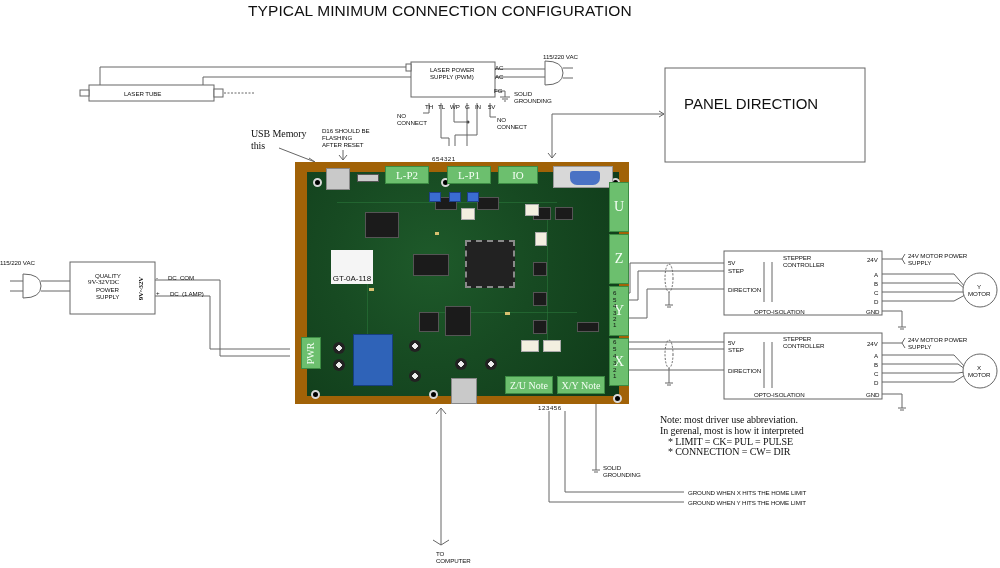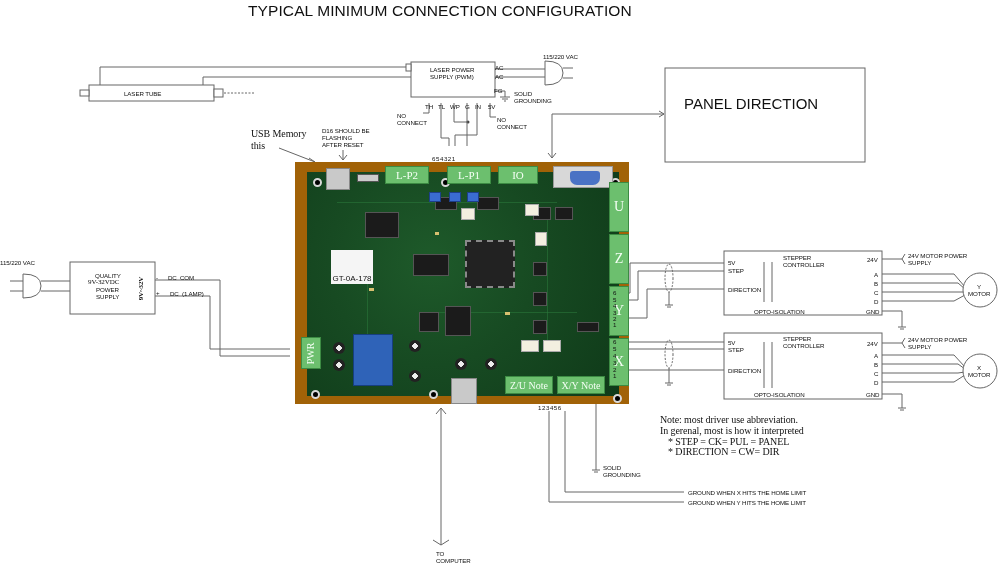--- a/index.html
+++ b/index.html
@@ -262,21 +262,21 @@
   <div class="chip" style="left:238px;top:158px;width:14px;height:14px;"></div>
   <div class="chip" style="left:282px;top:160px;width:22px;height:10px;"></div>
   <div class="pot" style="left:134px;top:30px;width:10px;height:8px;"></div>
   <div class="pot" style="left:154px;top:30px;width:10px;height:8px;"></div>
   <div class="pot" style="left:172px;top:30px;width:10px;height:8px;"></div>
   <div class="opto" style="left:166px;top:46px;width:12px;height:10px;"></div>
   <div class="opto" style="left:230px;top:42px;width:12px;height:10px;"></div>
   <div class="opto" style="left:226px;top:178px;width:16px;height:10px;"></div>
   <div class="opto" style="left:248px;top:178px;width:16px;height:10px;"></div>
   <div class="opto" style="left:240px;top:70px;width:10px;height:12px;"></div>
-  <div class="label-sticker" style="left:36px;top:88px;width:42px;height:34px;">GT-0A-178</div>
+  <div class="label-sticker" style="left:36px;top:88px;width:42px;height:34px;">GT-0A-118</div>
   <div class="relay" style="left:58px;top:172px;width:40px;height:52px;"></div>
   <div class="cap" style="left:38px;top:180px;width:12px;height:12px;"></div>
   <div class="cap" style="left:38px;top:197px;width:12px;height:12px;"></div>
   <div class="cap" style="left:114px;top:178px;width:12px;height:12px;"></div>
   <div class="cap" style="left:114px;top:208px;width:12px;height:12px;"></div>
   <div class="cap" style="left:160px;top:196px;width:12px;height:12px;"></div>
   <div class="cap" style="left:190px;top:196px;width:12px;height:12px;"></div>
   <div class="smd" style="left:140px;top:70px;width:4px;height:3px;"></div>
   <div class="smd" style="left:74px;top:126px;width:5px;height:3px;"></div>
   <div class="smd" style="left:210px;top:150px;width:5px;height:3px;"></div>
@@ -325,22 +325,22 @@
 <div class="t" style="left:874px;top:370px;">C</div>
 <div class="t" style="left:874px;top:379px;">D</div>
 <div class="t" style="left:866px;top:391px;">GND</div>
 <div class="t" style="left:908px;top:336px;">24V MOTOR POWER</div>
 <div class="t" style="left:908px;top:343px;">SUPPLY</div>
 <div class="t" style="left:977px;top:364px;">X</div>
 <div class="t" style="left:968px;top:371px;">MOTOR</div>
 
 <div class="t serif" style="left:660px;top:414px;">Note: most driver use abbreviation.</div>
 <div class="t serif" style="left:660px;top:425px;">In gerenal, most is how it interpreted</div>
-<div class="t serif" style="left:668px;top:436px;">* STEP = CK= PUL = PANEL</div>
-<div class="t serif" style="left:668px;top:446px;">* DIRECTION = CW= DIR</div>
+<div class="t serif" style="left:668px;top:436px;">* LIMIT = CK= PUL = PULSE</div>
+<div class="t serif" style="left:668px;top:446px;">* CONNECTION = CW= DIR</div>
 
 <div class="t" style="left:603px;top:464px;">SOLID</div>
 <div class="t" style="left:603px;top:471px;">GROUNDING</div>
 <div class="t" style="left:688px;top:489px;">GROUND WHEN X HITS THE HOME LIMIT</div>
 <div class="t" style="left:688px;top:499px;">GROUND WHEN Y HITS THE HOME LIMIT</div>
 
 <div class="t" style="left:436px;top:550px;">TO</div>
 <div class="t" style="left:436px;top:557px;">COMPUTER</div>
 
 </body></html>

